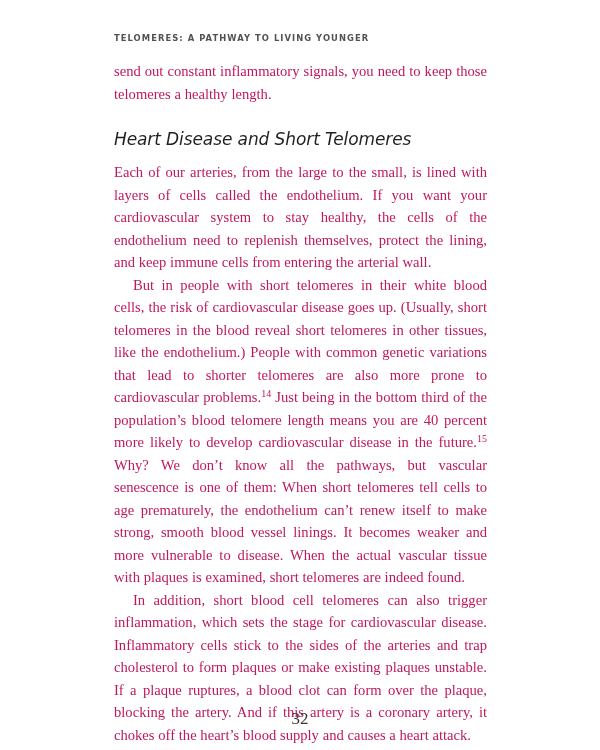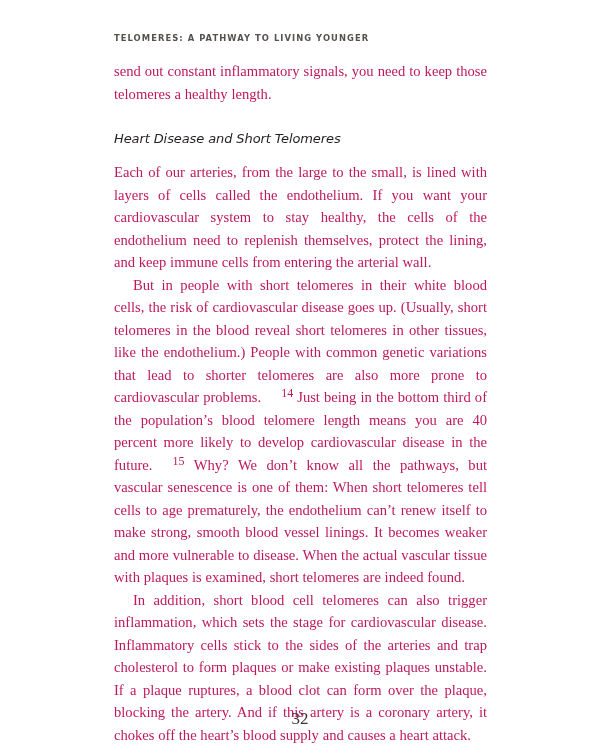--- a/index.html
+++ b/index.html
@@ -53,32 +53,31 @@
     color: #be185d;
     hyphens: manual;
     word-spacing: 0.1px;
   }
 
   p.body-par.indent {
     text-indent: 19px;
   }
 
   sup.fn {
-    font-size: 12px;
+    font-size: 10px;
     line-height: 0;
     vertical-align: 5px;
-    margin-left: 20px;
   }
 
   h2.subhead {
     margin: 0;
     font-family: "DejaVu Sans", "Liberation Sans", sans-serif;
     font-style: italic;
     font-weight: 400;
-    font-size: 13px;
+    font-size: 17px;
     line-height: 20px;
     color: #231f20;
     letter-spacing: -0.1px;
   }
 
   
   .sp-before-head { height: 24px; }
   .sp-after-head  { height: 12px; }
 
   

